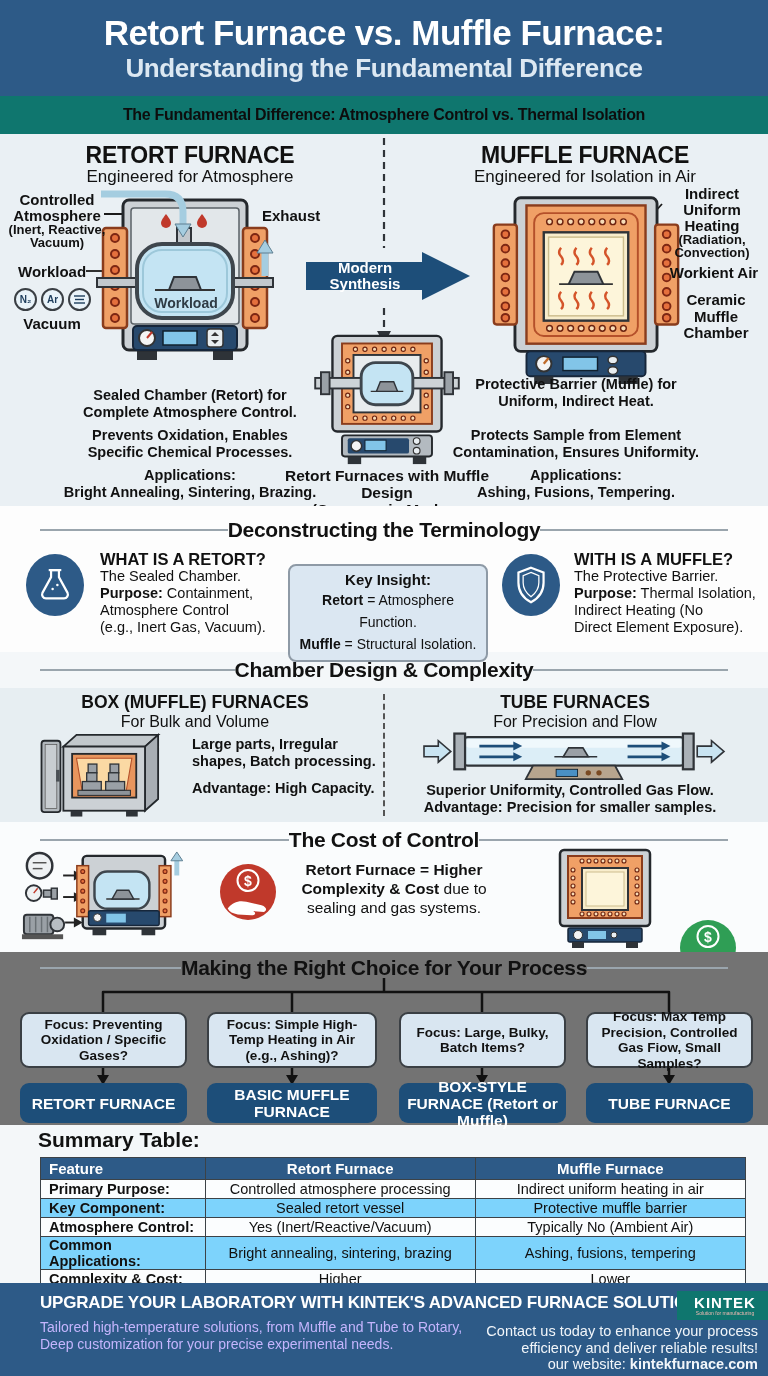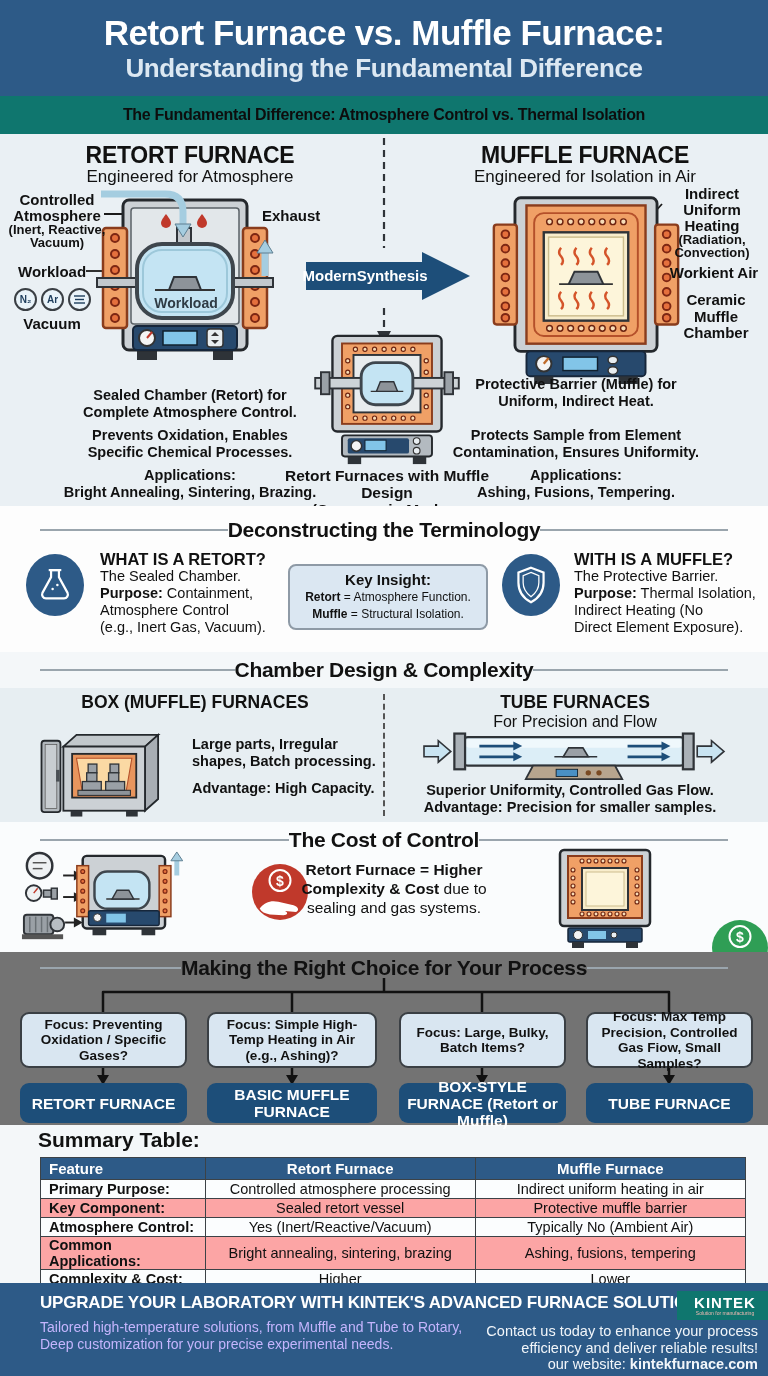--- a/index.html
+++ b/index.html
@@ -18,60 +18,60 @@
   
   .sec-cmp { left:0; top:134px; width:768px; height:372px; background:#eaf0f4; }
   .col-title { font-size:23px; font-weight:700; letter-spacing:-0.3px; }
   .col-sub { font-size:17px; font-weight:500; }
   .t15b { font-size:15px; font-weight:700; line-height:16px; }
   .t11b { font-size:13px; font-weight:700; line-height:12.5px; }
   .d15 { font-size:14.5px; font-weight:600; line-height:17px; }
   .cap { font-size:15.5px; font-weight:600; line-height:17px; }
   .gas-row { display:flex; gap:4px; }
   .gas { width:23px; height:23px; border:2px solid #3a3f44; border-radius:50%; background:#e9f3f9; color:#1d3d5c; font-size:10px; font-weight:700; display:flex; align-items:center; justify-content:center; }
-  .ms-arrow-text { position:absolute; left:0; top:0; width:118px; height:100%; display:flex; flex-direction:row; align-items:center; justify-content:center; color:#fff; font-weight:700; font-size:15px; line-height:16px; }
+  .ms-arrow-text { position:absolute; left:0; top:0; width:118px; height:100%; display:flex; flex-direction:column; align-items:center; justify-content:center; color:#fff; font-weight:700; font-size:15px; line-height:16px; }
 
   
   .sec-term { left:0; top:506px; width:768px; height:146px; background:#fdfdfd; }
   .rule-row { position:absolute; left:40px; right:40px; display:flex; align-items:center; }
   .rule { flex:1; height:2px; background:#9aa5ad; }
   .rule-title { font-size:21px; font-weight:700; letter-spacing:-0.3px; white-space:nowrap; }
   .t-icon { border-radius:50%; background:#2d5a87; display:flex; align-items:center; justify-content:center; }
   .term-h { font-size:16.5px; font-weight:700; line-height:18px; }
   .term-t { font-size:14.5px; font-weight:500; line-height:17px; }
   .insight { background:#dbe7f2; border:2px solid #8e9aa6; border-radius:8px; padding:5px 6px; text-align:center; }
   .insight .h { font-size:15px; font-weight:700; line-height:18px; }
-  .insight .l { font-size:12px; font-weight:500; line-height:17px; }
+  .insight .l { font-size:14px; font-weight:500; line-height:22px; }
 
   
   .chm-panel { left:0; top:688px; width:768px; height:134px; background:#e7eef2; }
   .chm-divider { position:absolute; left:383px; top:6px; height:122px; border-left:2px dashed #555; }
   .chm-title { font-size:17.5px; font-weight:700; }
   .chm-sub { font-size:16px; font-weight:500; }
 
   
-  .sec-cost { left:0; top:822px; width:768px; height:130px; background:#fafcfd;padding-left:32px; }
+  .sec-cost { left:0; top:822px; width:768px; height:130px; background:#fafcfd; }
   .dollar-icon { border-radius:50%; width:56px; height:56px; position:relative; }
   .dollar-coin { position:absolute; top:5px; left:50%; transform:translateX(-50%); width:23px; height:23px; border:2.5px solid #fff; border-radius:50%; color:#fff; font-size:14px; font-weight:700; display:flex; align-items:center; justify-content:center; }
   .cost-text { font-size:15.5px; line-height:19px; font-weight:500; }
 
   
   .sec-choice { left:0; top:952px; width:768px; height:173px; background:#737373; }
   .q-box { position:absolute; top:60px; height:56px; background:#d9e6f1; border:2px solid #3a3f44; border-radius:9px; display:flex; align-items:center; justify-content:center; text-align:center; font-size:13.5px; font-weight:700; line-height:15.5px; padding:2px 8px; }
   .r-box { position:absolute; top:131px; height:40px; background:#1d4e79; border-radius:9px; display:flex; align-items:center; justify-content:center; text-align:center; color:#fff; font-size:15.5px; font-weight:700; line-height:17px; padding:2px 6px; }
 
   
   .sum-h { font-size:21px; font-weight:700; }
   table.sum { position:absolute; left:40px; top:1157px; width:706px; border-collapse:collapse; }
   table.sum th, table.sum td { border:1.6px solid #3c4247; font-size:14.5px; padding:0 6px; height:19px; text-align:center; }
   table.sum th { background:#2d5a87; color:#fff; height:22px; font-size:15px; }
   table.sum th.f, table.sum td.f { text-align:left; padding-left:8px; }
   table.sum td.f { font-weight:700; }
   table.sum tr.odd td { background:#fbfdfe; }
-  table.sum tr.even td { background:#fca5a5; }
+  table.sum tr.even td { background:#7dd3fc; }
 
   
   .footer { left:0; top:1283px; width:768px; height:93px; background:#2d5a87; color:#fff; }
   .f-title { position:absolute; left:40px; top:10px; font-size:17px; font-weight:700; letter-spacing:-0.2px; white-space:nowrap; }
   .f-lines { position:absolute; left:40px; top:36px; font-size:14px; line-height:16.5px; color:#c4b5fd; }
   .f-line { white-space:nowrap; }
   .f-contact { position:absolute; left:440px; top:40px; width:318px; text-align:right; font-size:14.5px; line-height:16.5px; color:#f2f6fa; }
   .f-logo { position:absolute; left:677px; top:8px; width:96px; height:29px; background:#0f766e; display:flex; flex-direction:column; align-items:center; justify-content:center; }
   .f-logo .n { font-size:15px; font-weight:700; letter-spacing:1px; line-height:15px; color:#fff; }
   .f-logo .t { font-size:5px; color:#f0b9b2; line-height:6px; }
@@ -387,20 +387,21 @@
   </section>
 
   <div class="rule-row" style="top:658px">
     <div class="rule"></div>
     <div class="rule-title">Chamber Design &amp; Complexity</div>
     <div class="rule"></div>
   </div>
   <section class="abs chm-panel">
     <div class="chm-divider"></div>
     <div class="abs c chm-title" style="left:50px;top:4px;width:290px">BOX (MUFFLE) FURNACES</div>
+    <div class="abs c chm-sub" style="left:50px;top:25px;width:290px">For Bulk and Volume</div>
     <svg class="abs" style="left:22px;top:44px" width="160" height="86" viewBox="0 0 170 118">
       <rect x="2" y="12" width="26" height="98" rx="4" fill="#b2b8bd" stroke="#24282c" stroke-width="2.5"></rect>
       <rect x="7" y="17" width="16" height="88" fill="#c8cdd1" stroke="#555" stroke-width="1"></rect>
       <rect x="22" y="52" width="5" height="16" fill="#4a4f54"></rect>
       <polygon points="32,20 50,4 162,4 144,20" fill="#c2c8cc" stroke="#24282c" stroke-width="2.5"></polygon>
       <polygon points="144,20 162,4 162,92 144,108" fill="#a8aeb4" stroke="#24282c" stroke-width="2.5"></polygon>
       <rect x="32" y="20" width="112" height="88" fill="#ccd1d5" stroke="#24282c" stroke-width="2.5"></rect>
       <rect x="44" y="30" width="88" height="60" fill="#e8955d" stroke="#24282c" stroke-width="2.5"></rect>
       <polygon points="50,36 126,36 118,82 58,82" fill="#fbd9a4" stroke="#b5502a" stroke-width="1.5"></polygon>
       <rect x="52" y="80" width="72" height="7" fill="#8d9399" stroke="#333" stroke-width="1.5"></rect>

